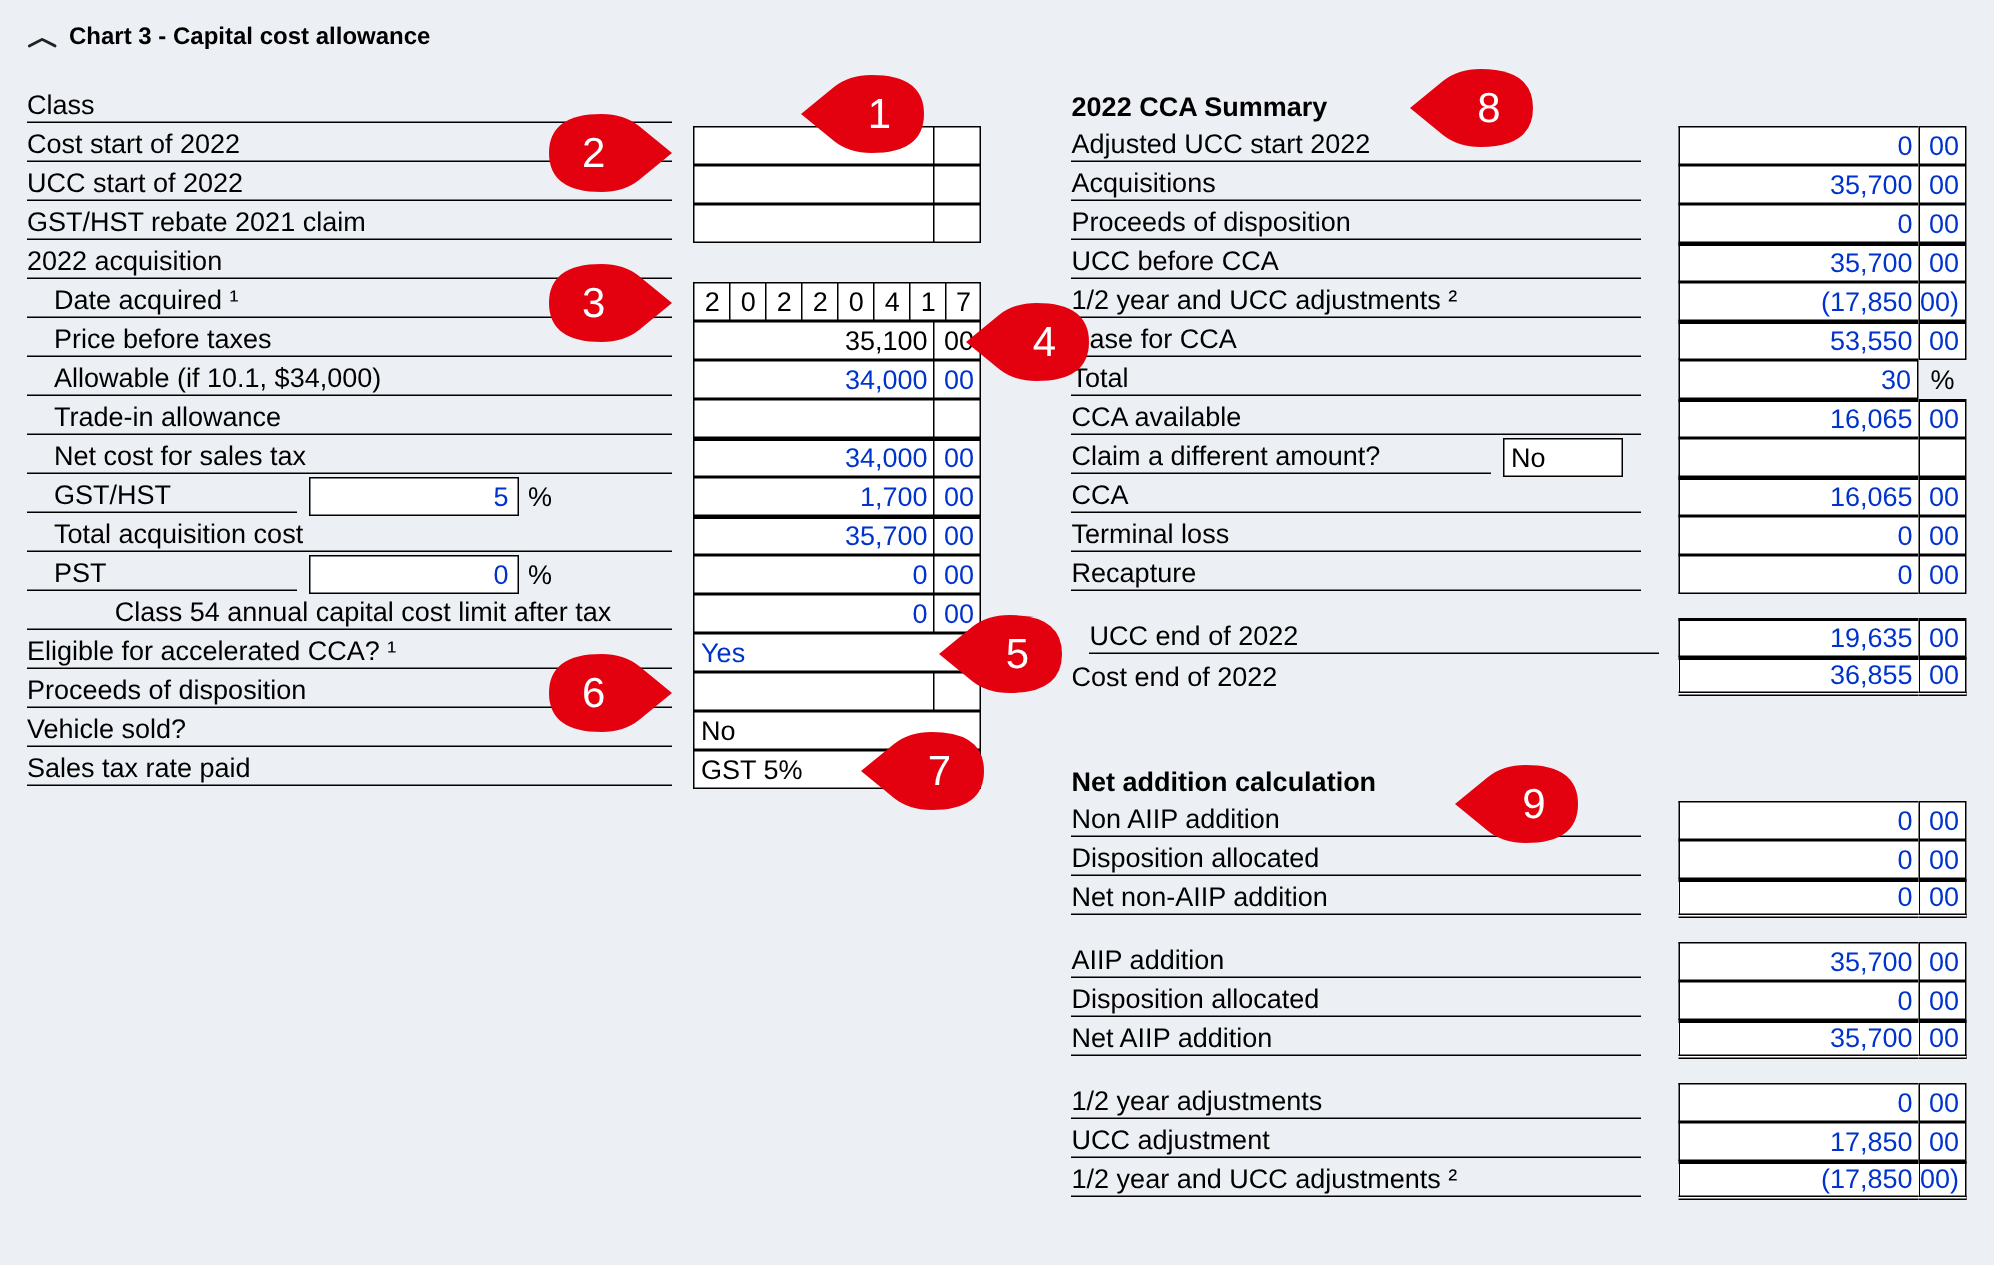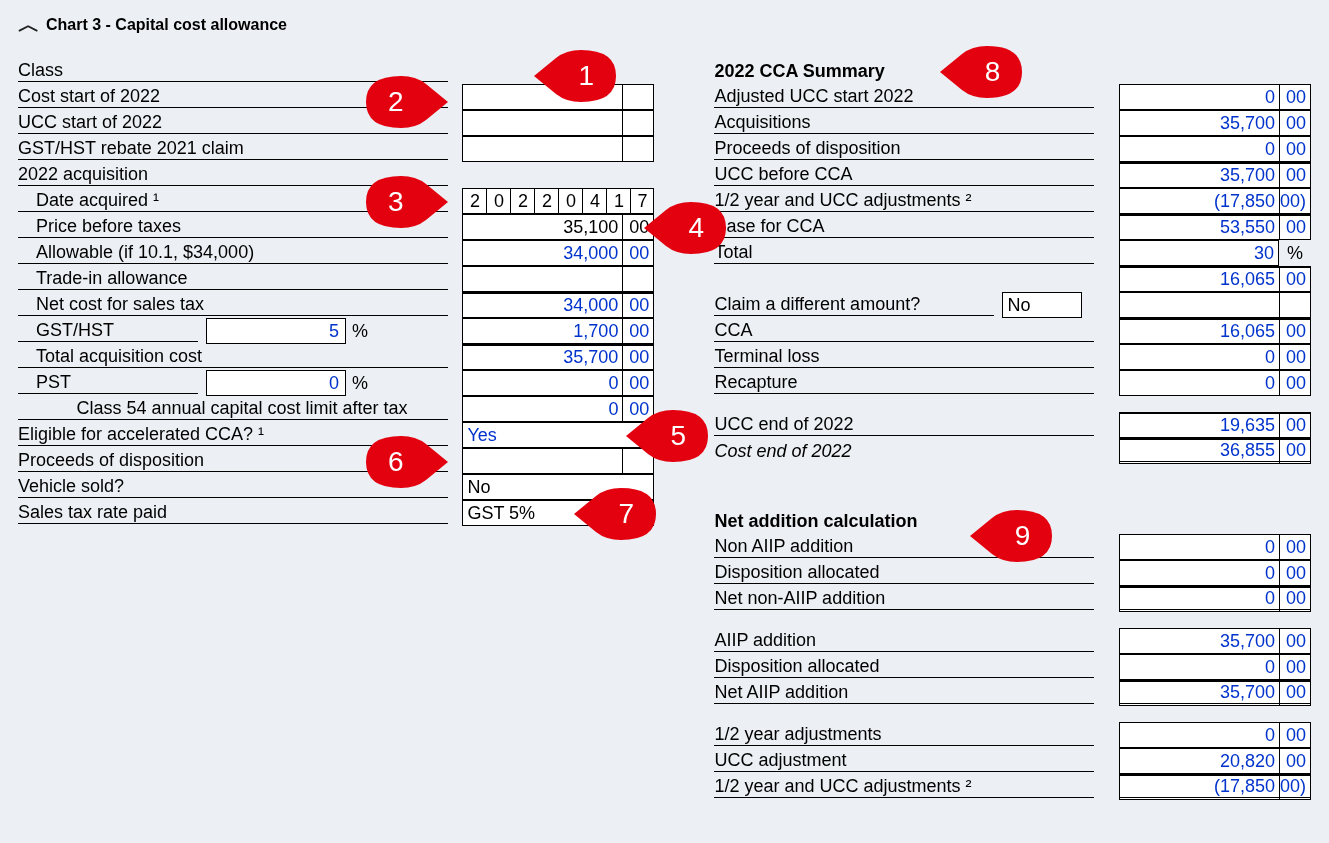--- a/index.html
+++ b/index.html
@@ -92,21 +92,21 @@
     align-items: center;
     justify-content: flex-end;
     padding-right: 6px;
     color: #0033cc;
     margin-left: 8px;
   }
   .pctlbl { margin-left: 6px; }
   .spacer-row { height: 16px; }
   .section-gap { height: 22px; }
   .label-w1 { width: 430px; }
-  .label-noline { border-bottom: none; font-style: italic; }
+  .label-noline { border-bottom: none; }
   .thick-top { border-top: 2px solid #000; }
   .dbl-bottom { border-bottom: 3px double #000; }
 
   
   .callout {
     position: absolute;
     width: 90px;
     height: 52px;
     color: #fff;
     font-size: 28px;
@@ -379,20 +379,21 @@
 
     <div class="row">
       <div class="label" style="width:380px;">Total</div>
       <div class="valarea">
         <div class="cell blue mainval" style="border-right:1px solid #000;">30</div>
         <div style="width:32px; display:flex; align-items:center; justify-content:center;">%</div>
       </div>
     </div>
 
     <div class="row">
+      <div class="label" style="width:380px;">CCA available</div>
       <div class="valarea">
         <div class="cell blue mainval thick-top">16,065</div>
         <div class="cell blue cents thick-top">00</div>
       </div>
     </div>
 
     <div class="row">
       <div class="label" style="width:280px;">Claim a different amount?</div>
       <div class="cell left" style="width:80px; margin-left:8px;">No</div>
       <div class="valarea">
@@ -421,21 +422,21 @@
       <div class="label" style="width:380px;">Recapture</div>
       <div class="valarea">
         <div class="cell blue mainval">0</div>
         <div class="cell blue cents">00</div>
       </div>
     </div>
 
     <div class="spacer-row"></div>
 
     <div class="row">
-      <div class="label" style="width:380px;">UCC end of 2022</div>
+      <div class="label" style="width:380px;margin-left:12px;">UCC end of 2022</div>
       <div class="valarea">
         <div class="cell blue mainval thick-top">19,635</div>
         <div class="cell blue cents thick-top">00</div>
       </div>
     </div>
 
     <div class="row">
       <div class="label label-noline" style="width:380px;">Cost end of 2022</div>
       <div class="valarea">
         <div class="cell blue mainval thick-top dbl-bottom">36,855</div>
@@ -506,21 +507,21 @@
       <div class="label" style="width:380px;">1/2 year adjustments</div>
       <div class="valarea">
         <div class="cell blue mainval">0</div>
         <div class="cell blue cents">00</div>
       </div>
     </div>
 
     <div class="row">
       <div class="label" style="width:380px;">UCC adjustment</div>
       <div class="valarea">
-        <div class="cell blue mainval">20,820</div>
+        <div class="cell blue mainval">17,850</div>
         <div class="cell blue cents">00</div>
       </div>
     </div>
 
     <div class="row">
       <div class="label" style="width:380px;">1/2 year and UCC adjustments ²</div>
       <div class="valarea">
         <div class="cell blue mainval thick-top dbl-bottom">(17,850</div>
         <div class="cell blue cents thick-top dbl-bottom">00)</div>
       </div>

